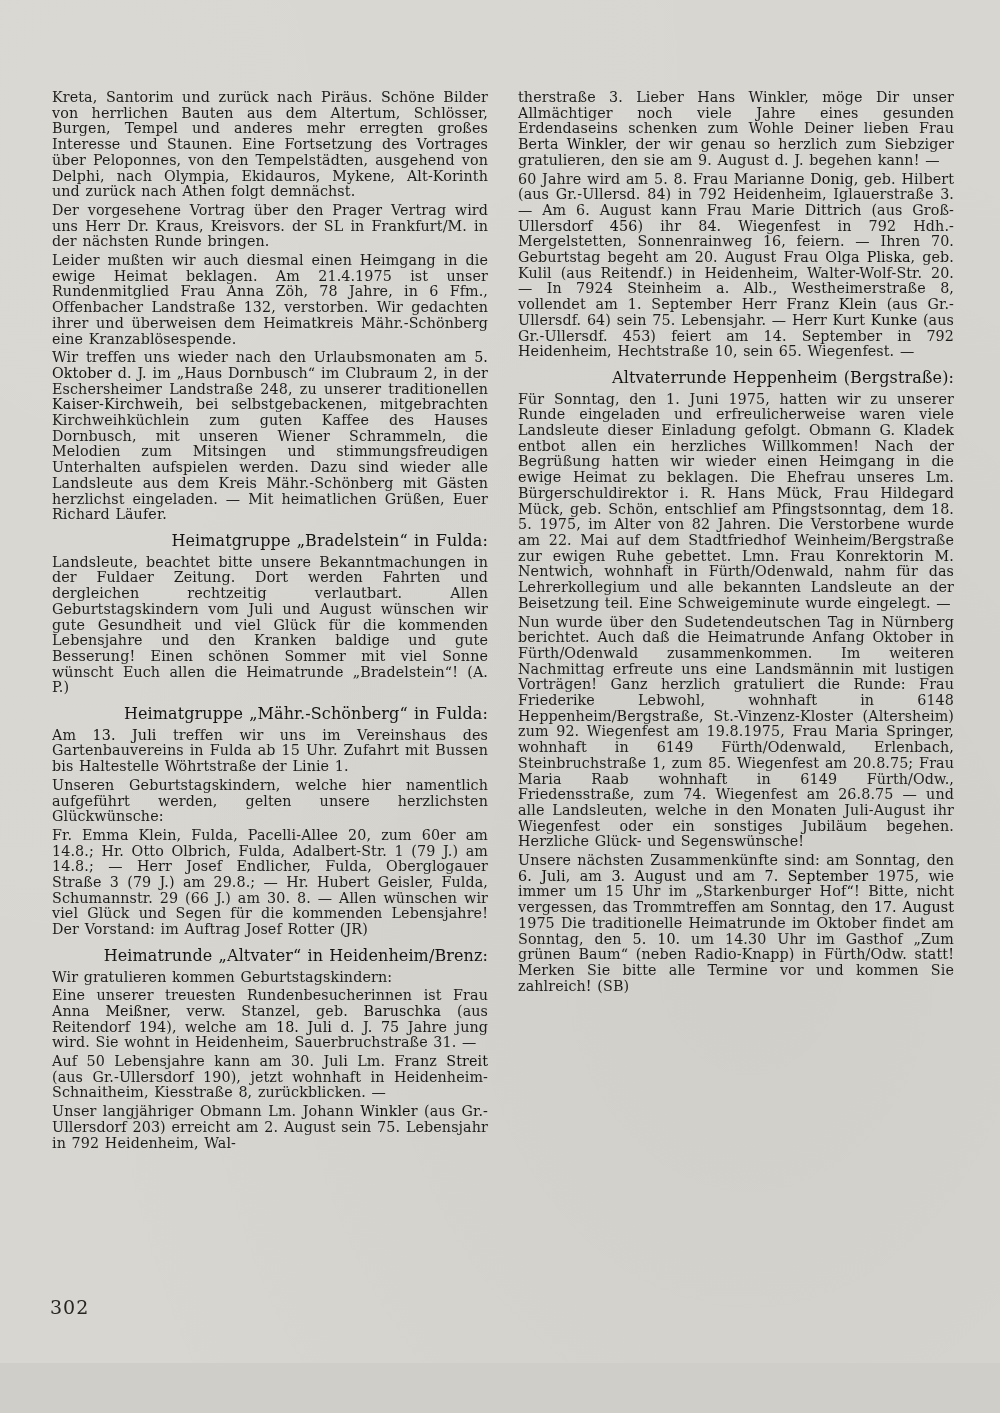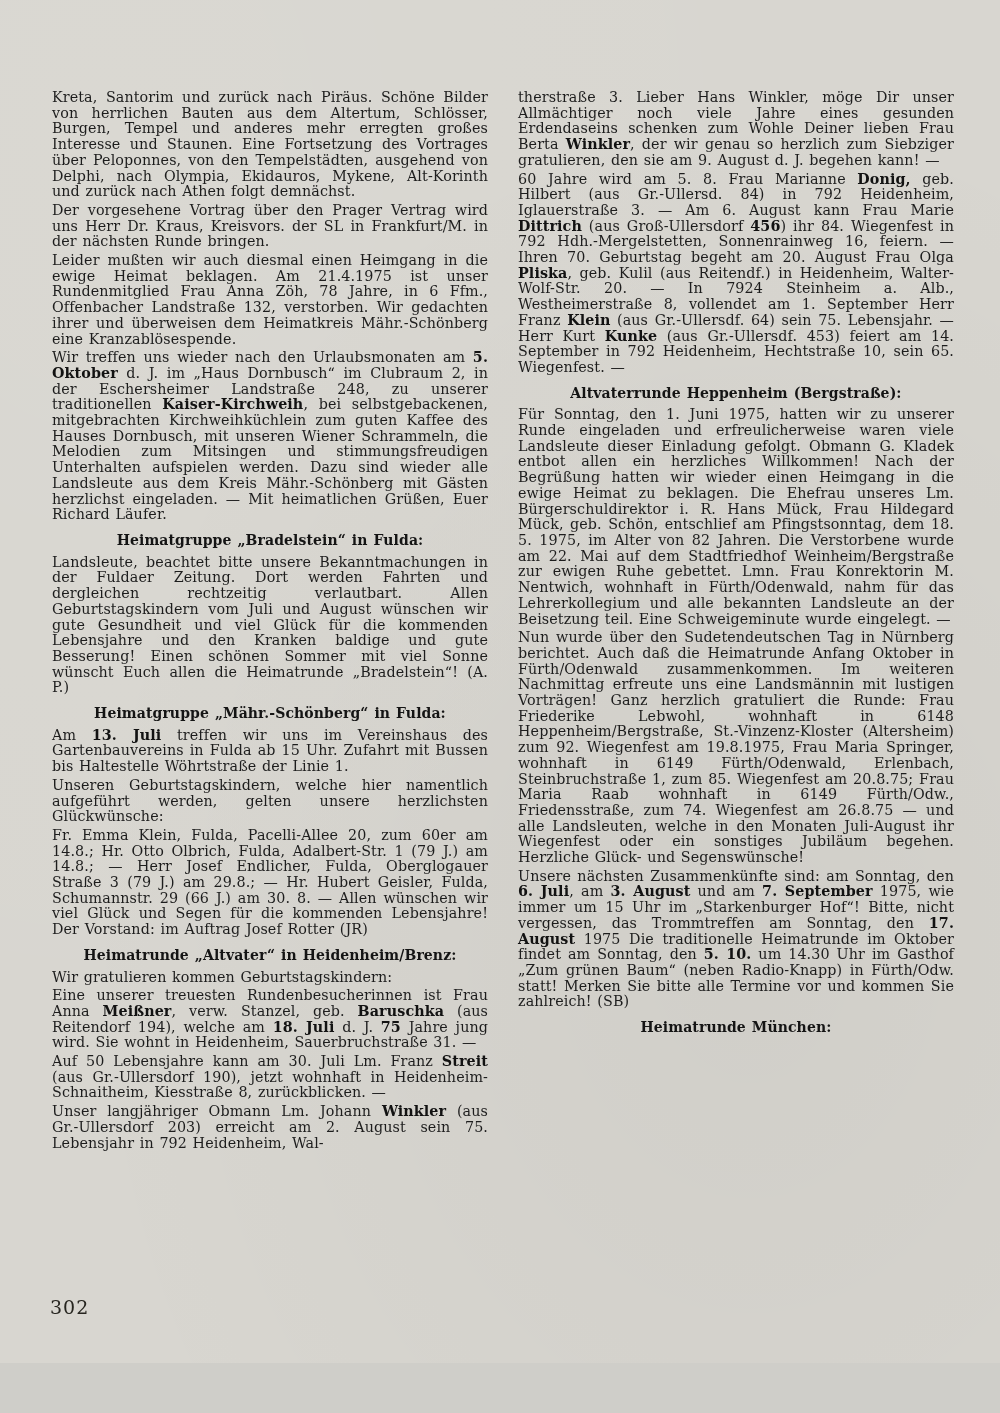--- a/index.html
+++ b/index.html
@@ -35,28 +35,28 @@
     text-align: justify;
     word-spacing: 1px;
     letter-spacing: 0.1px;
     hyphens: auto;
     -webkit-hyphens: auto;
   }
   .col p.paragraph {
     margin: 0 0 3px 0;
   }
   .col h3.heading {
-    font-size: 14px;
-    font-weight: bold;
-    text-align: center;
+    font-size: 16px;
+    font-weight: normal;
+    text-align: right;
     margin: 10px 0 6px 0;
     color: #141414;
   }
   .col b {
-    font-weight: bold;
+    font-weight: normal;
     color: #121212;
   }
   .page-number {
     position: absolute;
     left: 50px;
     top: 1296px;
     font-size: 19px;
     letter-spacing: 1px;
     color: #26251f;
   }
@@ -83,17 +83,16 @@
         <p class="paragraph">Auf 50 Lebensjahre kann am 30. Juli Lm. Franz <b>Streit</b> (aus Gr.-Ullersdorf 190), jetzt wohnhaft in Heidenheim-Schnaitheim, Kiesstraße 8, zurückblicken. —</p>
         <p class="paragraph">Unser langjähriger Obmann Lm. Johann <b>Winkler</b> (aus Gr.-Ullersdorf 203) erreicht am 2. August sein 75. Lebensjahr in 792 Heidenheim, Wal-</p>
       </div>
     <div class="col">
         <p class="paragraph">therstraße 3. Lieber Hans Winkler, möge Dir unser Allmächtiger noch viele Jahre eines gesunden Erdendaseins schenken zum Wohle Deiner lieben Frau Berta <b>Winkler</b>, der wir genau so herzlich zum Siebziger gratulieren, den sie am 9. August d. J. begehen kann! —</p>
         <p class="paragraph">60 Jahre wird am 5. 8. Frau Marianne <b>Donig,</b> geb. Hilbert (aus Gr.-Ullersd. 84) in 792 Heidenheim, Iglauerstraße 3. — Am 6. August kann Frau Marie <b>Dittrich</b> (aus Groß-Ullersdorf <b>456</b>) ihr 84. Wiegenfest in 792 Hdh.-Mergelstetten, Sonnenrainweg 16, feiern. — Ihren 70. Geburtstag begeht am 20. August Frau Olga <b>Pliska</b>, geb. Kulil (aus Reitendf.) in Heidenheim, Walter-Wolf-Str. 20. — In 7924 Steinheim a. Alb., Westheimerstraße 8, vollendet am 1. September Herr Franz <b>Klein</b> (aus Gr.-Ullersdf. 64) sein 75. Lebensjahr. — Herr Kurt <b>Kunke</b> (aus Gr.-Ullersdf. 453) feiert am 14. September in 792 Heidenheim, Hechtstraße 10, sein 65. Wiegenfest. —</p>
         <h3 class="heading">Altvaterrunde Heppenheim (Bergstraße):</h3>
         <p class="paragraph">Für Sonntag, den 1. Juni 1975, hatten wir zu unserer Runde eingeladen und erfreulicherweise waren viele Landsleute dieser Einladung gefolgt. Obmann G. Kladek entbot allen ein herzliches Willkommen! Nach der Begrüßung hatten wir wieder einen Heimgang in die ewige Heimat zu beklagen. Die Ehefrau unseres Lm. Bürgerschuldirektor i. R. Hans Mück, Frau Hildegard Mück, geb. Schön, entschlief am Pfingstsonntag, dem 18. 5. 1975, im Alter von 82 Jahren. Die Verstorbene wurde am 22. Mai auf dem Stadtfriedhof Weinheim/Bergstraße zur ewigen Ruhe gebettet. Lmn. Frau Konrektorin M. Nentwich, wohnhaft in Fürth/Odenwald, nahm für das Lehrerkollegium und alle bekannten Landsleute an der Beisetzung teil. Eine Schweigeminute wurde eingelegt. —</p>
         <p class="paragraph">Nun wurde über den Sudetendeutschen Tag in Nürnberg berichtet. Auch daß die Heimatrunde Anfang Oktober in Fürth/Odenwald zusammenkommen. Im weiteren Nachmittag erfreute uns eine Landsmännin mit lustigen Vorträgen! Ganz herzlich gratuliert die Runde: Frau Friederike Lebwohl, wohnhaft in 6148 Heppenheim/Bergstraße, St.-Vinzenz-Kloster (Altersheim) zum 92. Wiegenfest am 19.8.1975, Frau Maria Springer, wohnhaft in 6149 Fürth/Odenwald, Erlenbach, Steinbruchstraße 1, zum 85. Wiegenfest am 20.8.75; Frau Maria Raab wohnhaft in 6149 Fürth/Odw., Friedensstraße, zum 74. Wiegenfest am 26.8.75 — und alle Landsleuten, welche in den Monaten Juli-August ihr Wiegenfest oder ein sonstiges Jubiläum begehen. Herzliche Glück- und Segenswünsche!</p>
         <p class="paragraph">Unsere nächsten Zusammenkünfte sind: am Sonntag, den <b>6. Juli</b>, am <b>3. August</b> und am <b>7. September</b> 1975, wie immer um 15 Uhr im „Starkenburger Hof“! Bitte, nicht vergessen, das Trommtreffen am Sonntag, den <b>17. August</b> 1975 Die traditionelle Heimatrunde im Oktober findet am Sonntag, den <b>5. 10.</b> um 14.30 Uhr im Gasthof „Zum grünen Baum“ (neben Radio-Knapp) in Fürth/Odw. statt! Merken Sie bitte alle Termine vor und kommen Sie zahlreich! (SB)</p>
-        <h3 class="heading">Heimatrunde München:</h3>
       </div>
   </div>
   <div class="page-number">302</div>
 </div>
 
 </body></html>

